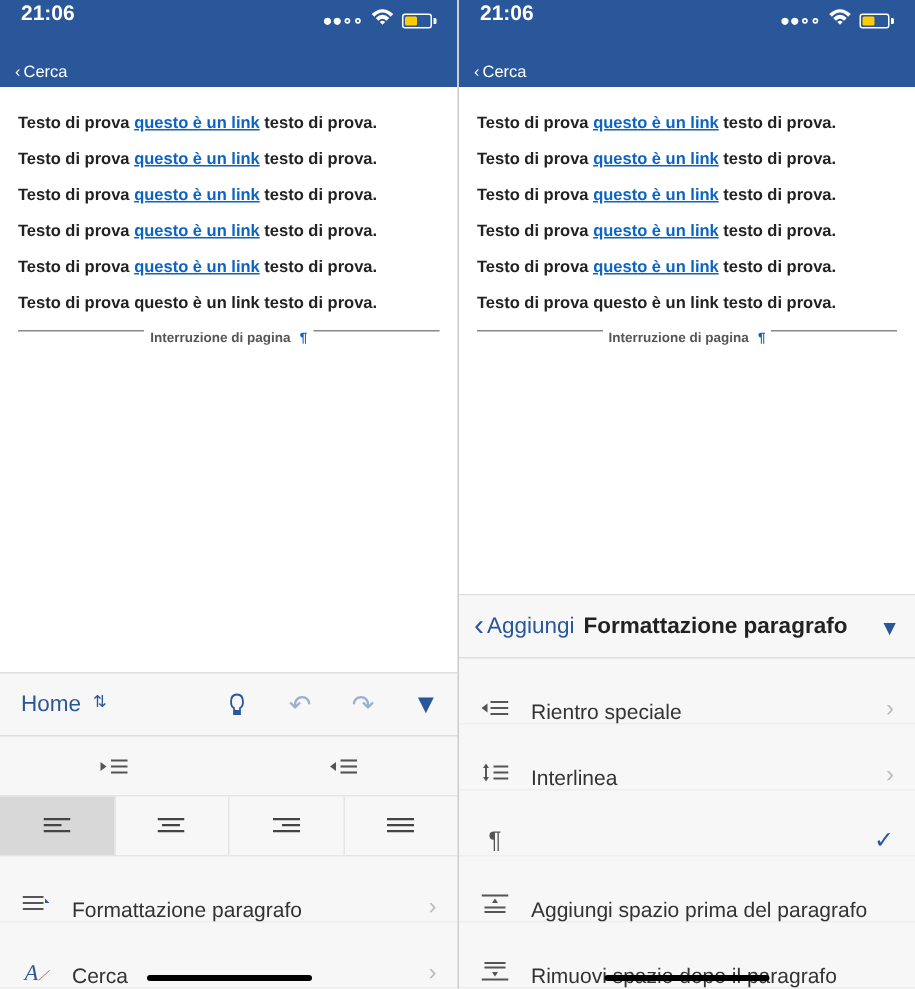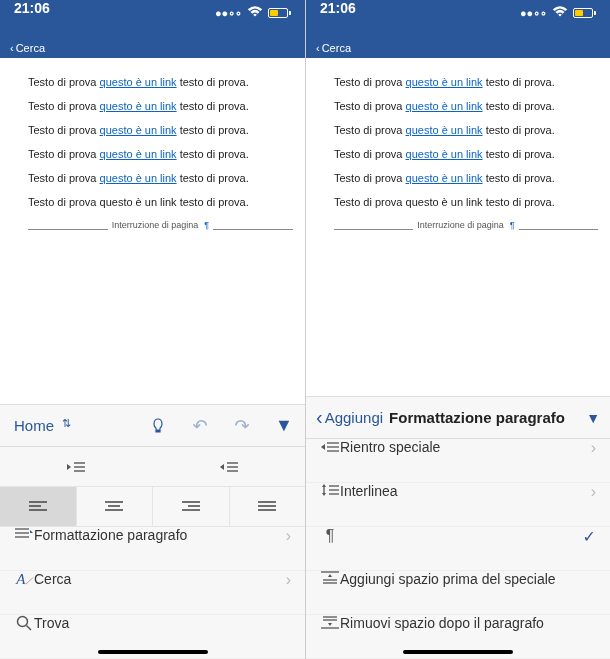--- a/index.html
+++ b/index.html
@@ -3,39 +3,39 @@
 <meta charset="utf-8">
 <style>
   * { box-sizing: border-box; margin: 0; padding: 0; }
   body { font-family: -apple-system, BlinkMacSystemFont, "Segoe UI", sans-serif; background: #e0e0e0; display: flex; width: 610px; height: 659px; overflow: hidden; }
   .screen { width: 305px; height: 659px; background: #fff; display: flex; flex-direction: column; position: relative; }
   .screen + .screen { border-left: 1px solid #ccc; }
   .statusbar { background: #2a579a; color: #ffffff; height: 58px; display: flex; align-items: flex-start; padding: 0 14px; font-size: 14px; font-weight: 600; position: relative; }
   .statusbar .time { flex: 0 0 auto; }
   .statusbar .icons { position: absolute; right: 14px; top: 5px; display: flex; gap: 4px; align-items: center; font-size: 11px; }
   .backlink { position: absolute; bottom: 4px; left: 10px; font-size: 11px; font-weight: 400; display: flex; align-items: center; gap: 2px; }
-  .doc { flex: 1; background: #fff; padding: 18px 12px 0 28px; font-size: 11px; color: #222; overflow: hidden; }
+  .doc { flex: 1; background: #fff; padding: 18px 12px 0 12px; font-size: 11px; color: #222; overflow: hidden; font-weight: bold; }
   .doc-line { margin-bottom: 12px; white-space: nowrap; }
   .doc-link { color: #0b63c4; text-decoration: underline; }
-  .pagebreak { text-align: center; font-size: 9px; color: #555; margin-top: 4px; display: flex; align-items: flex-end; gap: 4px; }
+  .pagebreak { text-align: center; font-size: 9px; color: #555; margin-top: 4px; display: flex; align-items: flex-start; gap: 4px; }
   .pagebreak::before, .pagebreak::after { content: ""; flex: 1; border-bottom: 1px solid #888; }
   .pagebreak .pilcrow { color: #0b63c4; margin-left: 2px; }
   .toolbar { background: #f7f7f7; border-top: 1px solid #ddd; }
   .tb-row1 { display: flex; align-items: center; height: 42px; border-bottom: 1px solid #ddd; }
   .tb-home { color: #2a579a; font-size: 15px; padding: 0 14px; display: flex; align-items: flex-start; gap: 8px; }
   .tb-spacer { flex: 1; }
   .tb-icon { width: 42px; height: 42px; display: flex; align-items: center; justify-content: center; color: #2a579a; font-size: 18px; }
   .tb-icon.muted { color: #9bb0cc; }
   .tb-row-indent { display: flex; height: 40px; border-bottom: 1px solid #e5e5e5; }
   .tb-row-indent > div { flex: 1; display: flex; align-items: center; justify-content: center; color: #555; font-size: 16px; }
   .tb-row-align { display: flex; height: 40px; border-bottom: 1px solid #e5e5e5; }
   .tb-row-align > div { flex: 1; display: flex; align-items: center; justify-content: center; color: #444; font-size: 14px; border-right: 1px solid #e5e5e5; }
   .tb-row-align > div:last-child { border-right: none; }
   .tb-row-align > div.selected { background: #d8d8d8; }
-  .menu-item { display: flex; align-items: flex-start; height: 44px; padding: 0 14px; border-bottom: 1px solid #eee; font-size: 14px; color: #333; gap: 0; }
+  .menu-item { display: flex; align-items: flex-end; height: 44px; padding: 0 14px; border-bottom: 1px solid #eee; font-size: 14px; color: #333; gap: 14px; }
   .menu-item .mi-icon { width: 20px; text-align: center; color: #555; font-size: 15px; }
   .menu-item .chev { margin-left: auto; color: #bbb; font-size: 16px; }
   .menu-item .check { margin-left: auto; color: #2a579a; font-size: 16px; }
   .panel-header { display: flex; align-items: center; height: 42px; padding: 0 10px; border-bottom: 1px solid #ddd; background: #f7f7f7; }
   .panel-header .back { color: #2a579a; font-size: 15px; display: flex; align-items: center; gap: 2px; }
   .panel-header .title { font-weight: 700; font-size: 15px; color: #222; margin-left: 6px; }
   .panel-header .collapse { margin-left: auto; color: #2a579a; font-size: 14px; }
   .home-indicator { position: absolute; bottom: 5px; left: 50%; transform: translateX(-50%); width: 110px; height: 4px; background: #000; border-radius: 3px; }
   .battery { display: inline-flex; align-items: center; }
   .battery-body { width: 20px; height: 10px; border: 1px solid #fff; border-radius: 2px; position: relative; }
@@ -156,29 +156,20 @@
           </svg>
       </span>
       <span>Formattazione paragrafo</span>
       <span class="chev">›</span>
     </div>
     <div class="menu-item">
       <span class="mi-icon" style="color:#2a579a;font-style:italic;font-family:serif;">A<span style="color:#c0504d;font-size:9px;">⟋</span></span>
       <span>Cerca</span>
       <span class="chev">›</span>
     </div>
-    <div class="menu-item">
-      <span class="mi-icon">
-        <svg width="16" height="16" viewBox="0 0 16 16">
-            <circle cx="6.5" cy="6.5" r="5" fill="none" stroke="#555" stroke-width="1.5"></circle>
-            <line x1="10.5" y1="10.5" x2="15" y2="15" stroke="#555" stroke-width="1.5"></line>
-          </svg>
-      </span>
-      <span>Trova</span>
-    </div>
   </div>
   <div class="home-indicator"></div>
 </div>
 
 <div class="screen">
   <div class="statusbar">
     <span class="time">21:06</span>
     <div class="backlink">
       <span>‹</span>
       <span>Cerca</span>
@@ -252,21 +243,21 @@
     </div>
     <div class="menu-item">
       <span class="mi-icon">
         <svg width="18" height="14" viewBox="0 0 18 14">
             <line x1="0" y1="1" x2="18" y2="1" stroke="#555" stroke-width="1.3"></line>
             <path d="M9 3 L11 6 L7 6 Z" fill="#555"></path>
             <line x1="2" y1="9" x2="16" y2="9" stroke="#555" stroke-width="1.3"></line>
             <line x1="2" y1="12" x2="16" y2="12" stroke="#555" stroke-width="1.3"></line>
           </svg>
       </span>
-      <span>Aggiungi spazio prima del speciale</span>
+      <span>Aggiungi spazio prima del paragrafo</span>
     </div>
     <div class="menu-item">
       <span class="mi-icon">
         <svg width="18" height="14" viewBox="0 0 18 14">
             <line x1="2" y1="2" x2="16" y2="2" stroke="#555" stroke-width="1.3"></line>
             <line x1="2" y1="5" x2="16" y2="5" stroke="#555" stroke-width="1.3"></line>
             <path d="M9 11 L7 8 L11 8 Z" fill="#555"></path>
             <line x1="0" y1="13" x2="18" y2="13" stroke="#555" stroke-width="1.3"></line>
           </svg>
       </span>

